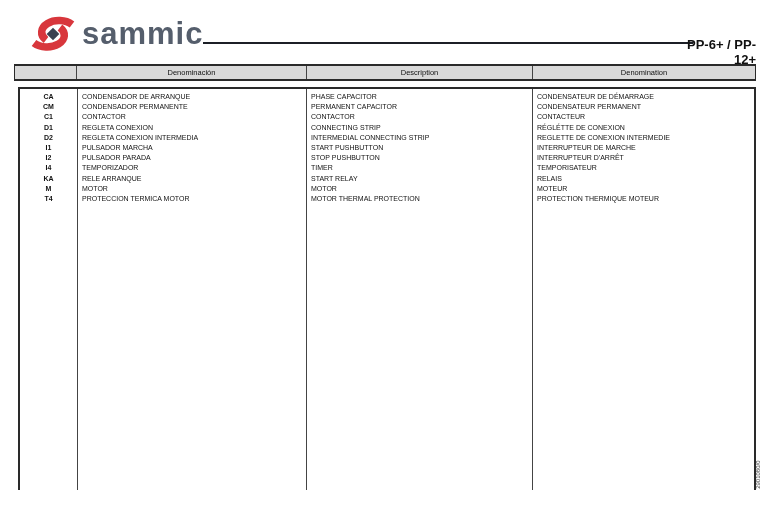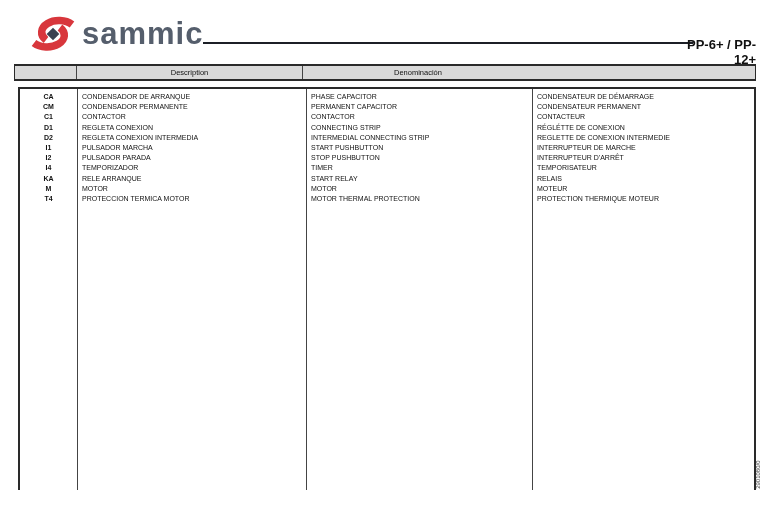--- a/index.html
+++ b/index.html
@@ -71,22 +71,23 @@
       <path d="M12 64 A 34 23 0 1 0 64 33" fill="none" stroke="#d8363c" stroke-width="15"></path>
       <rect x="41" y="37" width="18" height="18" fill="#3a4150" transform="rotate(45 50 46)"></rect>
     </svg>
     <span class="wordmark">sammic</span>
   </div>
   <div class="header-rule"></div>
   <div class="model-label">PP-6+ / PP-12+</div>
 
   <div class="thead">
     <div class="th th-code"></div>
+    <div class="th th-es">Denominación</div>
     <div class="th th-en">Description</div>
-    <div class="th th-es">Denominación</div>
+    <div class="th th-fr">Denomination</div>
   </div>
 
   <div class="tbody">
     <div class="col col-code">
         <div class="line">CA</div>
         <div class="line">CM</div>
         <div class="line">C1</div>
         <div class="line">D1</div>
         <div class="line">D2</div>
         <div class="line">I1</div>

